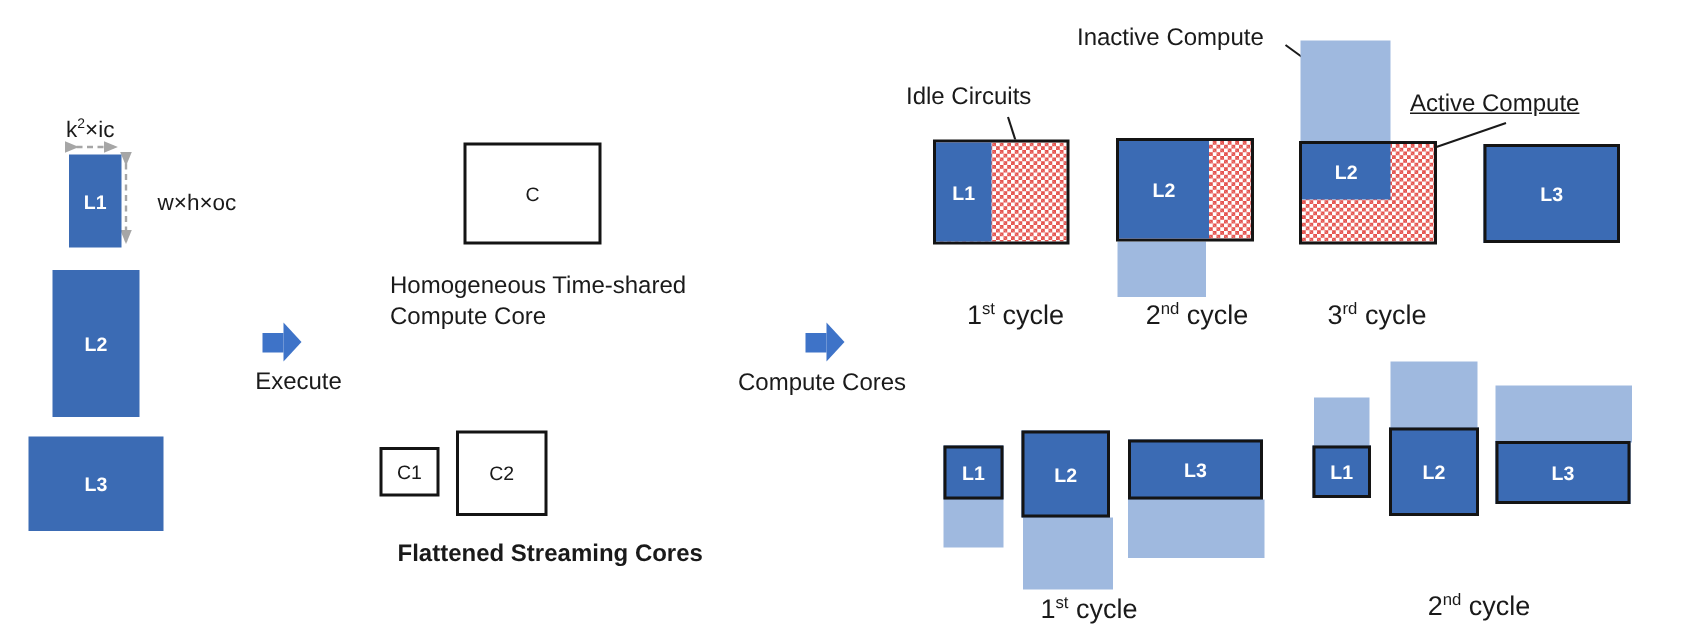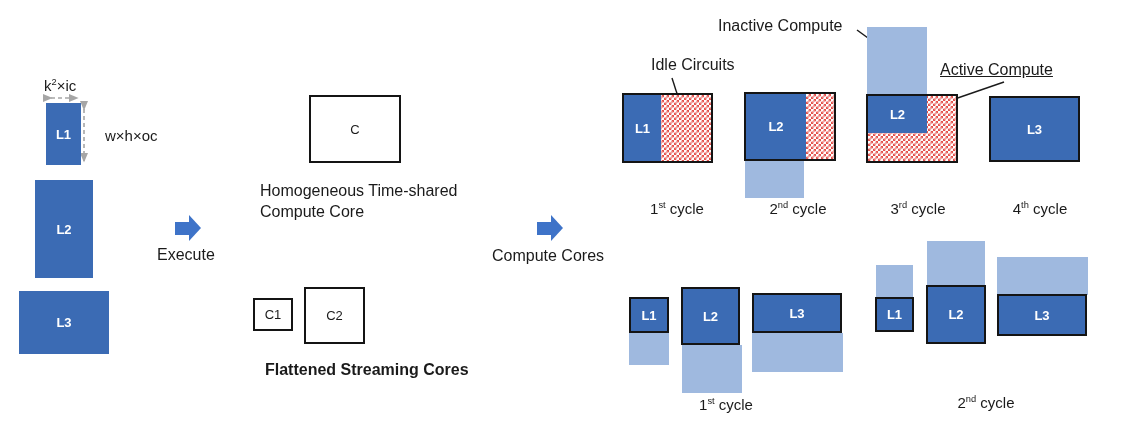--- a/index.html
+++ b/index.html
@@ -7,21 +7,21 @@
     position: relative;
     width: 1126px;
     height: 426px;
     background: #ffffff;
     font-family: "Liberation Sans", sans-serif;
     color: #1a1a1a;
     overflow: hidden;
   }
   .txt { position: absolute; font-size: 15px; white-space: nowrap; color: #1a1a1a; }
   .txt.big { font-size: 16px; }
-  .center { }
+  .center { text-align: center; }
   sup { font-size: 62%; }
 
   
   .layer {
     position: absolute;
     background: var(--layer_blue);
     display: flex; align-items: center; justify-content: center;
     box-sizing: border-box;
   }
   .llabel { color: #ffffff; font-weight: bold; font-size: 13px; }
@@ -60,21 +60,21 @@
 
   
   .sbox {
     position: absolute;
     background: var(--layer_blue);
     border: 2px solid #141414;
     box-sizing: border-box;
     display: flex; align-items: center; justify-content: center;
   }
 
-  .cyclabel { position: absolute; font-size: 15px; text-align: center; width: 120px; }
+  .cyclabel { position: absolute; font-size: 18px; text-align: center; width: 120px; }
 
   
   .blockarrow { position: absolute; width: 27px; height: 27px; }
   .ba-rect { position: absolute; left: 0; top: 7px; width: 14px; height: 13px; background: var(--accent_arrow); }
   .ba-head {
     position: absolute; left: 14px; top: 0; width: 0; height: 0;
     border-top: 13.5px solid transparent;
     border-bottom: 13.5px solid transparent;
     border-left: 12px solid var(--accent_arrow);
   }
@@ -141,21 +141,21 @@
     <span>C2</span>
   </div>
   <div class="txt big" style="left:265px; top:361px;font-weight:bold;">Flattened Streaming Cores</div>
 
   <div class="blockarrow" style="left:537px; top:215px;">
     <div class="ba-rect"></div>
     <div class="ba-head"></div>
   </div>
   <div class="txt big" style="left:492px; top:247px;">Compute Cores</div>
 
-  <div class="txt big" style="left:651px; top:56px;">Idle Circuits</div>
+  <div class="txt big" style="left:604px; top:56px;">Idle Circuits</div>
   <div class="txt big" style="left:718px; top:17px;">Inactive Compute</div>
   <div class="txt big" style="left:940px; top:61px;text-decoration:underline;">Active Compute</div>
 
   <div class="tbox hatch" style="left:622px; top:93px; width:91px; height:70px;">
     <div class="activefill" style="left:0; top:0; width:37px; height:66px;">
       <span class="llabel">L1</span>
     </div>
   </div>
   <div class="cyclabel" style="left:617px; top:200px;">
     <span>1</span><sup>st</sup><span> cycle</span>
@@ -177,23 +177,20 @@
       <span class="llabel">L2</span>
     </div>
   </div>
   <div class="cyclabel" style="left:858px; top:200px;">
     <span>3</span><sup>rd</sup><span> cycle</span>
   </div>
 
   <div class="tbox solidblue" style="left:989px; top:96px; width:91px; height:66px;">
     <span class="llabel">L3</span>
   </div>
-  <div class="cyclabel" style="left:980px; top:200px;">
-    <span>4</span><sup>th</sup><span> cycle</span>
-  </div>
 
   <div class="inactive" style="left:629px; top:333px; width:40px; height:32px;"></div>
   <div class="sbox" style="left:629px; top:297px; width:40px; height:36px;">
     <span class="llabel">L1</span>
   </div>
   <div class="inactive" style="left:682px; top:345px; width:60px; height:48px;"></div>
   <div class="sbox" style="left:681px; top:287px; width:59px; height:58px;">
     <span class="llabel">L2</span>
   </div>
   <div class="inactive" style="left:752px; top:333px; width:91px; height:39px;"></div>

